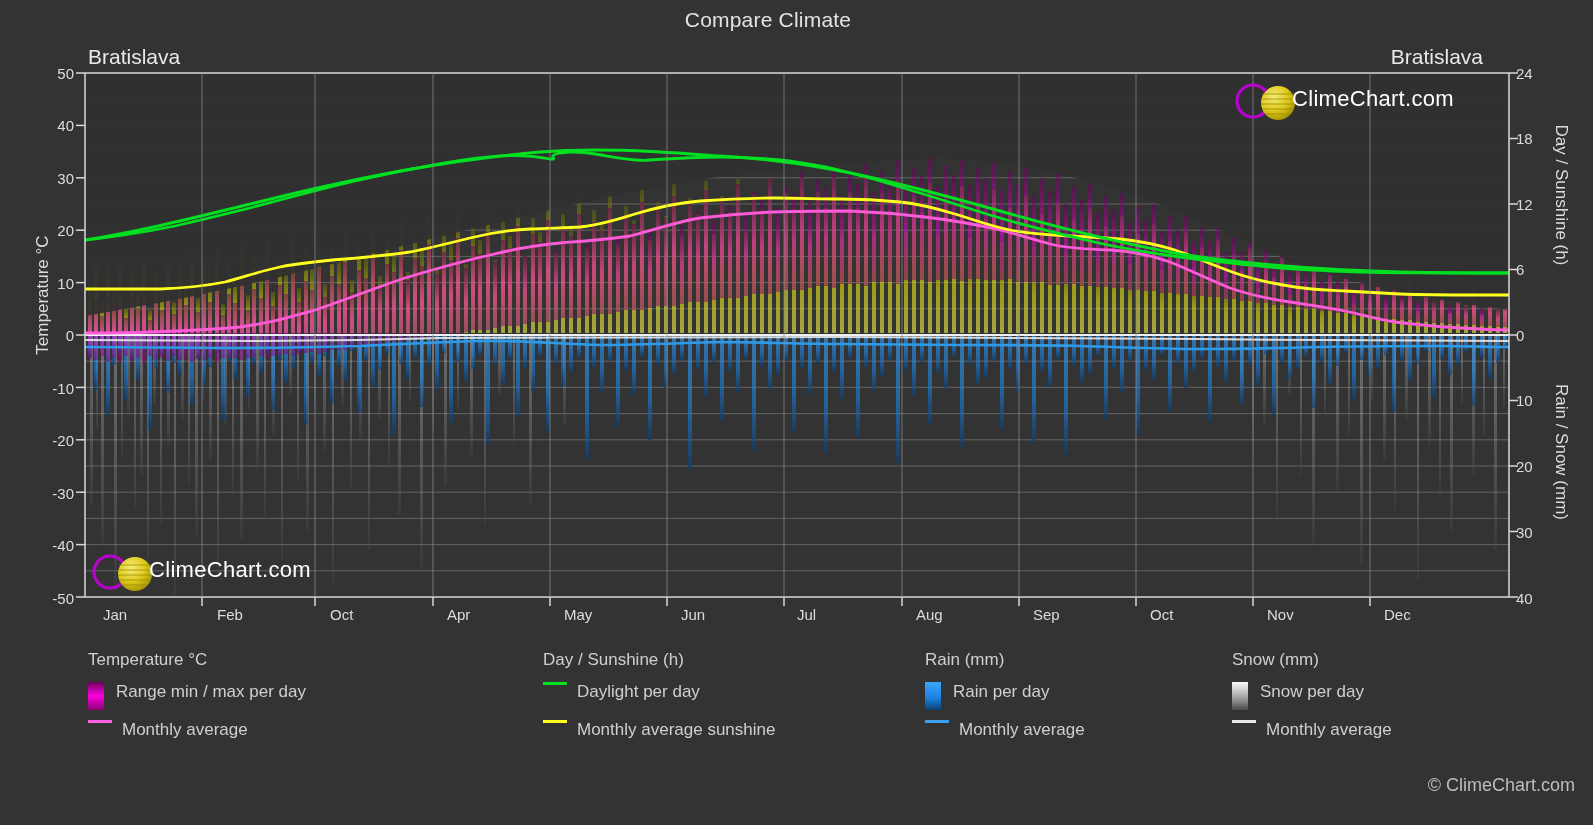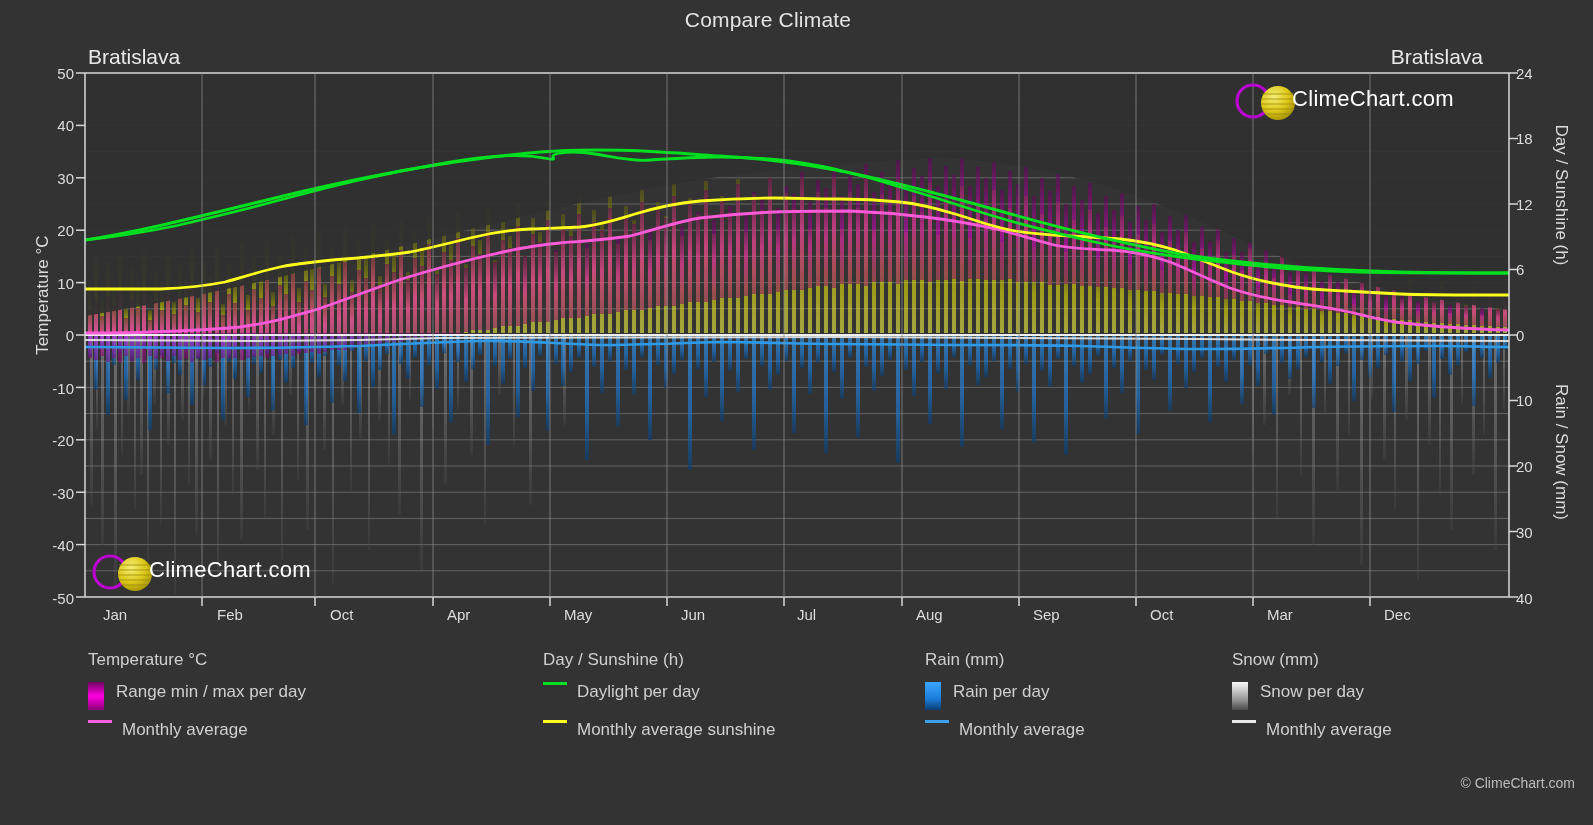--- a/index.html
+++ b/index.html
@@ -140,21 +140,21 @@
     flex: 0 0 24px;
   }
   .legend-label {
     font-size: 17px;
     color: #cfcfcf;
   }
   .copyright {
     position: absolute;
     right: 18px;
     top: 775px;
-    font-size: 14px;
+    font-size: 18px;
     color: #bdbdbd;
   }
   .logo {
     position: absolute;
   }
   .logo-text {
     font-size: 22px;
     color: #ffffff;
     letter-spacing: 0.3px;
   }
@@ -198,21 +198,21 @@
   <div class="xtick" style="left:103px">Jan</div>
   <div class="xtick" style="left:217px">Feb</div>
   <div class="xtick" style="left:330px">Oct</div>
   <div class="xtick" style="left:447px">Apr</div>
   <div class="xtick" style="left:564px">May</div>
   <div class="xtick" style="left:681px">Jun</div>
   <div class="xtick" style="left:797px">Jul</div>
   <div class="xtick" style="left:916px">Aug</div>
   <div class="xtick" style="left:1033px">Sep</div>
   <div class="xtick" style="left:1150px">Oct</div>
-  <div class="xtick" style="left:1267px">Mar</div>
+  <div class="xtick" style="left:1267px">Nov</div>
   <div class="xtick" style="left:1384px">Dec</div>
 
   <svg class="plot" width="1593" height="825">
     <defs>
       <clipPath id="plotclip">
           <rect x="85" y="73" width="1424" height="524"></rect>
         </clipPath>
       <linearGradient id="gradMagenta" x1="0" y1="0" x2="0" y2="1">
         <stop offset="0%" stop-color="#6b0060"></stop>
         <stop offset="50%" stop-color="#ff00e0"></stop>

